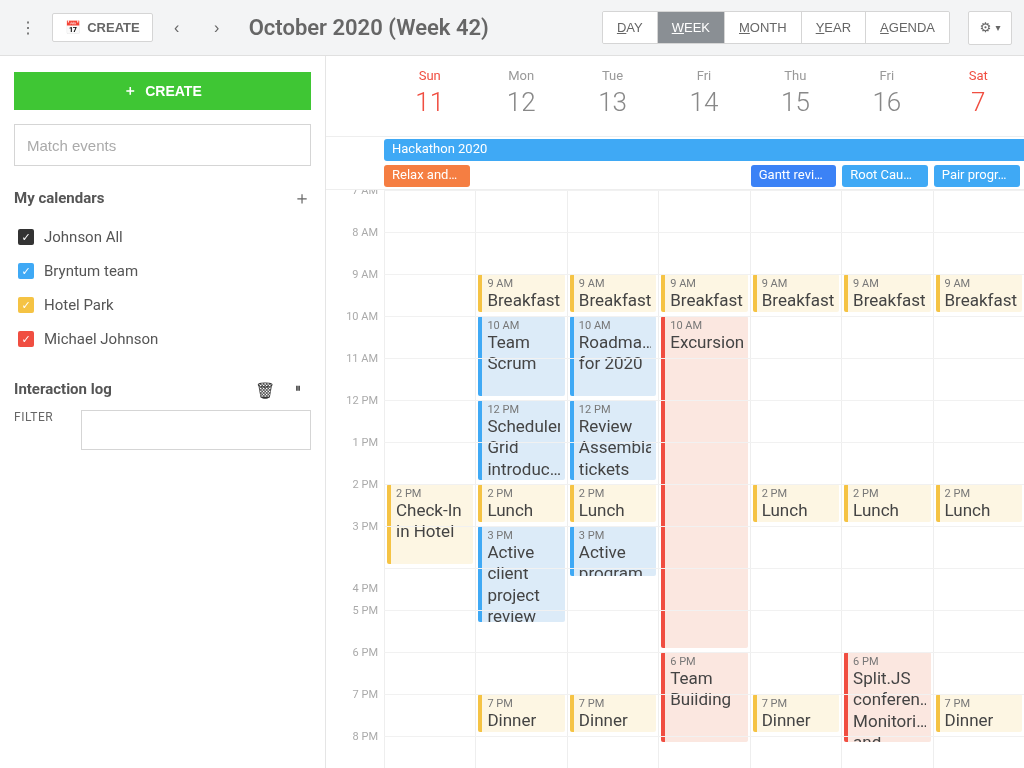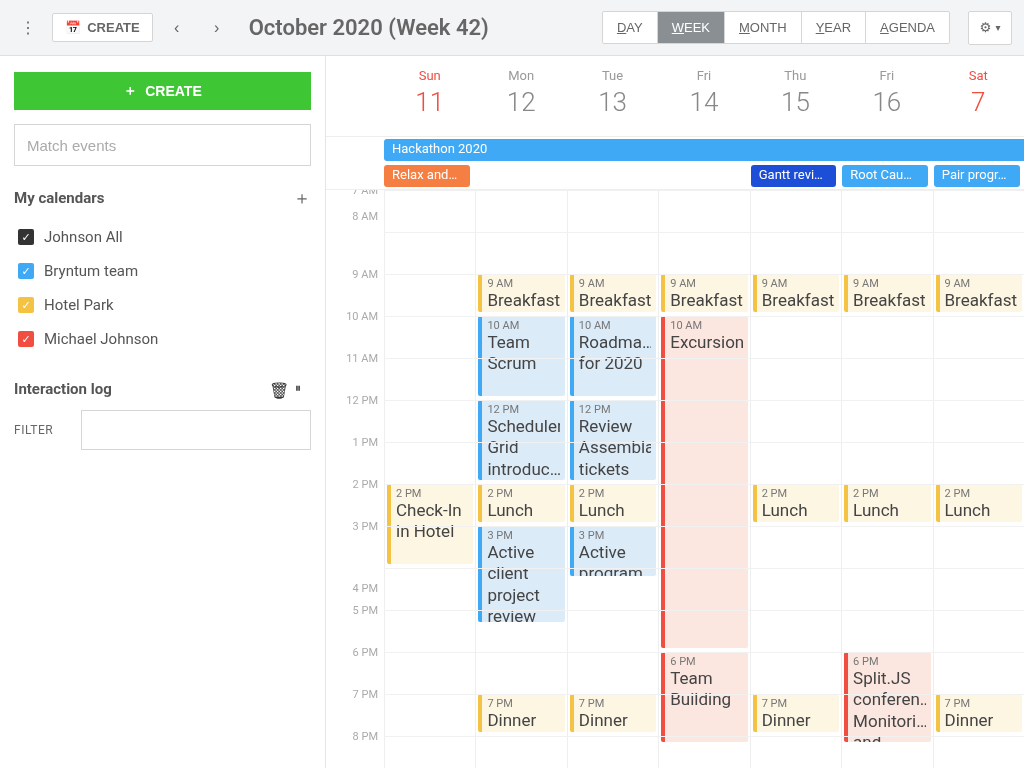--- a/index.html
+++ b/index.html
@@ -18,24 +18,24 @@
 .sidebar { width: 326px; border-right: 1px solid #e5e5e5; padding: 16px 14px; overflow: hidden; }
 .create-btn { width: 100%; height: 38px; background: #3fc634; color: #fff; border: none; font-size: 14px; font-weight: 600; display: flex; align-items: center; justify-content: center; gap: 8px; cursor: pointer; margin-bottom: 14px; }
 .search-input { width: 100%; height: 42px; border: 1px solid #d5d5d5; padding: 0 12px; font-size: 15px; color: #555; margin-bottom: 20px; }
 .search-input::placeholder { color: #aaa; }
 .section-head { display: flex; align-items: center; justify-content: space-between; margin-bottom: 10px; }
 .section-head h3 { font-size: 15px; font-weight: 700; color: #555; }
 .plus { font-size: 18px; color: #666; cursor: pointer; }
 .cal-list { list-style: none; margin-bottom: 24px; }
 .cal-item { display: flex; align-items: center; gap: 10px; padding: 8px 4px; font-size: 15px; color: #555; cursor: pointer; }
 .chk { width: 16px; height: 16px; border-radius: 2px; display: flex; align-items: center; justify-content: center; color: #fff; font-size: 11px; line-height: 1; }
-.log-head { display: flex; align-items: center; gap: 10px; margin-bottom: 12px; }
+.log-head { display: flex; align-items: center; gap: 24px; margin-bottom: 12px; }
 .log-head h3 { font-size: 15px; font-weight: 700; color: #555; flex: 1; }
 .log-icon { width: 16px; height: 16px; color: #333; cursor: pointer; }
-.filter-row { display: flex; align-items: center; gap: 28px; }
+.filter-row { display: flex; gap: 28px; }
 .filter-row label { font-size: 12px; color: #666; letter-spacing: 0.5px; }
 .filter-input { flex: 1; height: 40px; border: 1px solid #d5d5d5; padding: 0 10px; }
 .calendar { flex: 1; display: flex; flex-direction: column; overflow: hidden; }
 .day-header { display: flex; height: 80px; }
 .gutter { width: 58px; }
 .day-col-head { flex: 1; text-align: center; padding-top: 12px; }
 .dow { font-size: 13px; color: #999; margin-bottom: 4px; }
 .dow.weekend { color: #f04e41; }
 .daynum { font-size: 26px; font-weight: 300; color: #888; }
 .daynum.weekend { color: #f04e41; }
@@ -160,31 +160,31 @@
       <div class="allday-row">
         <div class="allday-gutter"></div>
         <div class="allday-track">
           <div class="allday-event arrow" style="left:0;right:0;background:#3fa9f5;border-radius:3px 0 0 3px">Hackathon 2020</div>
         </div>
       </div>
       <div class="allday-row">
         <div class="allday-gutter"></div>
         <div class="allday-track">
           <div class="allday-event" style="left:0;width:13.4%;background:#f57e42">Relax and…</div>
-          <div class="allday-event" style="left:57.3%;width:13.4%;background:#1d4ed8">Gantt revi…</div>
+          <div class="allday-event" style="left:57.3%;width:13.4%;background:#3b82f6">Gantt revi…</div>
           <div class="allday-event" style="left:71.6%;width:13.4%;background:#3fa9f5">Root Cau…</div>
           <div class="allday-event" style="left:85.9%;width:13.4%;background:#3fa9f5">Pair progr…</div>
         </div>
       </div>
     </div>
 
     <div class="grid">
       <div class="time-gutter" id="time-gutter">
           <div class="time-label" style="top: 0px;">7 AM</div>
-          <div class="time-label" style="top: 26px;">8 AM</div>
+          <div class="time-label" style="top: 42px;">8 AM</div>
           <div class="time-label" style="top: 84px;">9 AM</div>
           <div class="time-label" style="top: 126px;">10 AM</div>
           <div class="time-label" style="top: 168px;">11 AM</div>
           <div class="time-label" style="top: 210px;">12 PM</div>
           <div class="time-label" style="top: 252px;">1 PM</div>
           <div class="time-label" style="top: 294px;">2 PM</div>
           <div class="time-label" style="top: 336px;">3 PM</div>
           <div class="time-label" style="top: 398px;">4 PM</div>
           <div class="time-label" style="top: 420px;">5 PM</div>
           <div class="time-label" style="top: 462px;">6 PM</div>

